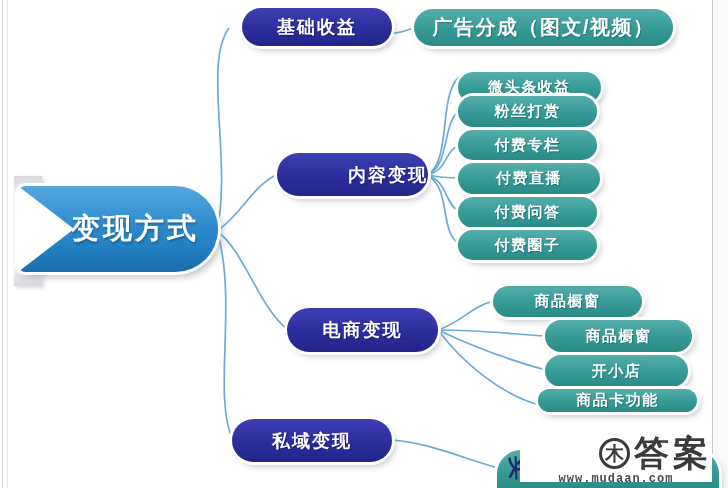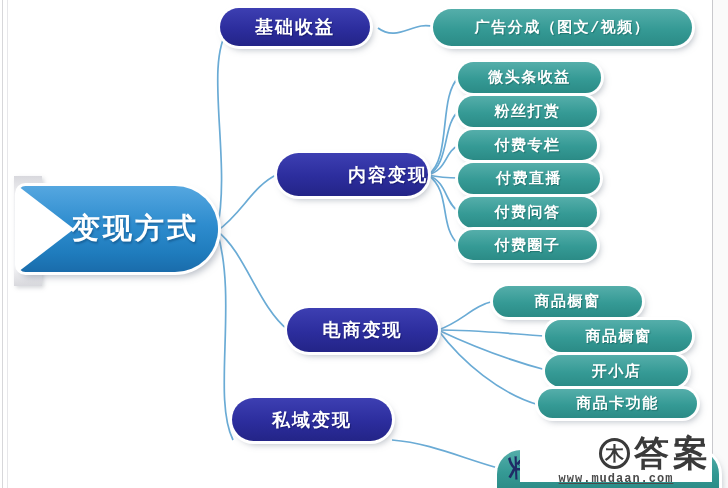--- a/index.html
+++ b/index.html
@@ -86,21 +86,20 @@
     display:flex;align-items:center;justify-content:center;
     color:#3a3a3a;font-size:19px;font-weight:bold;line-height:1;
   }
   .wm-brand{
     color:#3a3a3a;font-size:35px;font-weight:bold;letter-spacing:4px;line-height:1.05;
   }
   .wm-url{
     width:100%;text-align:center;
     color:#4a4a4a;font-size:12px;font-weight:bold;letter-spacing:1px;
     font-family:"Liberation Mono","DejaVu Sans Mono",monospace;
-    text-decoration:underline;
   }
 </style>
 </head>
 <body>
 
 <div class="canvas">
 
   <svg class="links" width="728" height="488">
     <path d="M217,231 C232,160 203,63 229,28"></path>
     <path d="M217,231 C242,214 252,186 278,174"></path>
@@ -120,38 +119,38 @@
     <path d="M392,440 C430,443 462,458 498,468"></path>
     <circle cx="217" cy="231" r="2.2" fill="#3f7fb0"></circle>
   </svg>
 
   <div class="ribbon-back"></div>
   <div class="ribbon">
     <span class="root-label">变现方式</span>
   </div>
   <div class="ribbon-notch"></div>
 
-  <div class="pill lv1" style="left:220px;top:8px;width:150px;height:38px;">
+  <div class="pill lv1" style="left:242px;top:8px;width:150px;height:38px;">
     <span>基础收益</span>
   </div>
   <div class="pill lv1" style="left:277px;top:153px;width:151px;height:43px;justify-content:flex-end;">
     <span>内容变现</span>
   </div>
   <div class="pill lv1" style="left:287px;top:308px;width:151px;height:44px;">
     <span>电商变现</span>
   </div>
-  <div class="pill lv1" style="left:232px;top:398px;width:160px;height:43px;">
+  <div class="pill lv1" style="left:232px;top:419px;width:160px;height:43px;">
     <span>私域变现</span>
   </div>
 
-  <div class="pill lv2" style="left:433px;top:9px;width:259px;height:37px;font-size:15px;font-family:Liberation Mono, monospace;">
+  <div class="pill lv2" style="left:414px;top:9px;width:259px;height:37px;font-size:20px;">
     <span>广告分成（图文/视频）</span>
   </div>
 
-  <div class="pill lv2" style="left:458px;top:62px;width:143px;height:31px;">
+  <div class="pill lv2" style="left:458px;top:72px;width:143px;height:31px;">
     <span>微头条收益</span>
   </div>
   <div class="pill lv2" style="left:458px;top:96px;width:139px;height:31px;">
     <span>粉丝打赏</span>
   </div>
   <div class="pill lv2" style="left:458px;top:130px;width:139px;height:30px;">
     <span>付费专栏</span>
   </div>
   <div class="pill lv2" style="left:458px;top:163px;width:142px;height:31px;">
     <span>付费直播</span>
@@ -165,21 +164,21 @@
 
   <div class="pill lv2" style="left:493px;top:286px;width:149px;height:31px;">
     <span>商品橱窗</span>
   </div>
   <div class="pill lv2" style="left:545px;top:320px;width:147px;height:32px;">
     <span>商品橱窗</span>
   </div>
   <div class="pill lv2" style="left:545px;top:355px;width:143px;height:32px;">
     <span>开小店</span>
   </div>
-  <div class="pill lv2" style="left:538px;top:389px;width:159px;height:29px;">
+  <div class="pill lv2" style="left:538px;top:389px;width:159px;height:23px;">
     <span>商品卡功能</span>
   </div>
 
   <div class="pill lv2 pill-cut" style="left:497px;top:450px;width:208px;height:40px;"></div>
   <span class="partial-glyph">卖</span>
 
   <div class="watermark">
     <div class="wm-row">
       <span class="wm-logo">木</span>
       <span class="wm-brand">答案</span>

